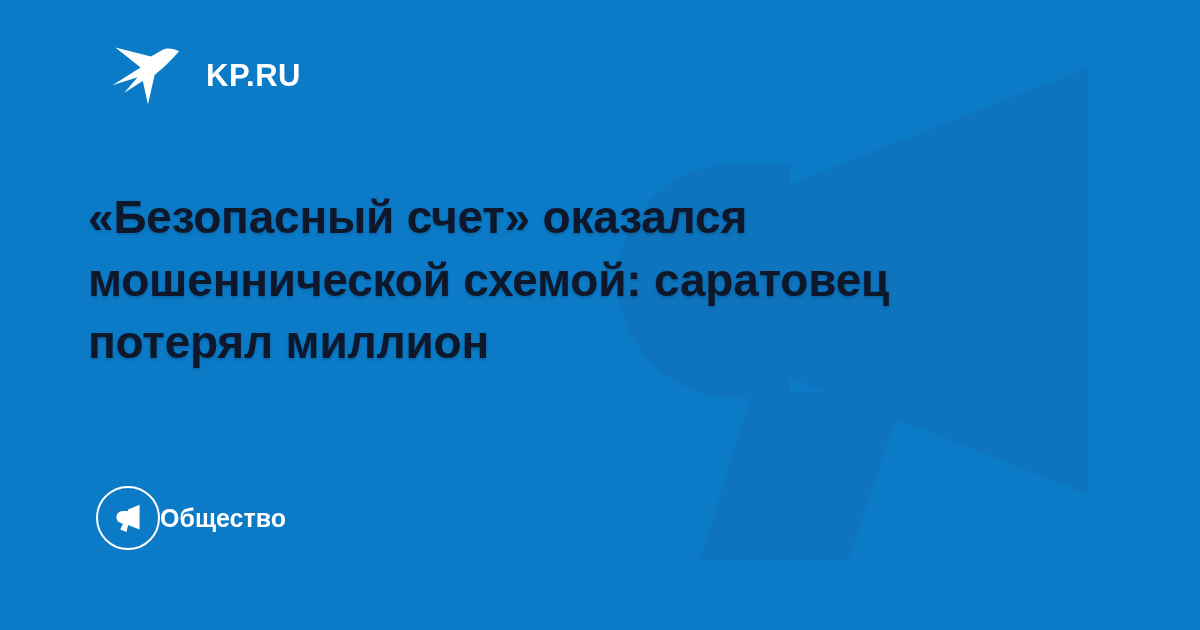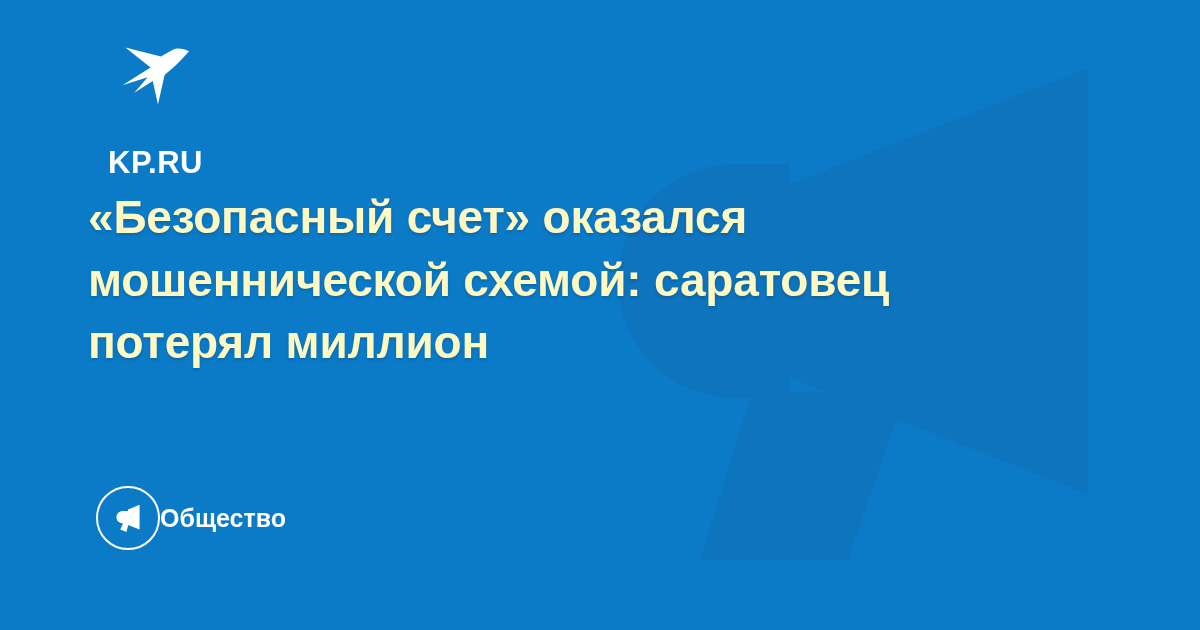--- a/index.html
+++ b/index.html
@@ -33,23 +33,22 @@
     pointer-events: none;
   }
 
   
   .brand {
     position: absolute;
     left: 108px;
     top: 38px;
     display: flex;
     align-items: center;
-    gap: 35px;
+    gap: 24px;
     z-index: 5;
-    flex-direction: column;
   }
   .brand-logo {
     width: 74px;
     height: 74px;
     display: block;
     flex: none;
   }
   .brand-name {
     color: #ffffff;
     font-size: 31px;
@@ -59,21 +58,21 @@
     white-space: nowrap;
   }
 
   
   .headline {
     position: absolute;
     left: 88px;
     top: 186px;
     width: 880px;
     z-index: 5;
-    color: #fef9c3;
+    color: #0f172a;
     font-size: 46px;
     font-weight: bold;
     line-height: 1.36;
     letter-spacing: -0.2px;
     text-shadow: 0 2px 3px rgba(0, 54, 94, 0.28);
   }
 
   
   .category {
     position: absolute;

